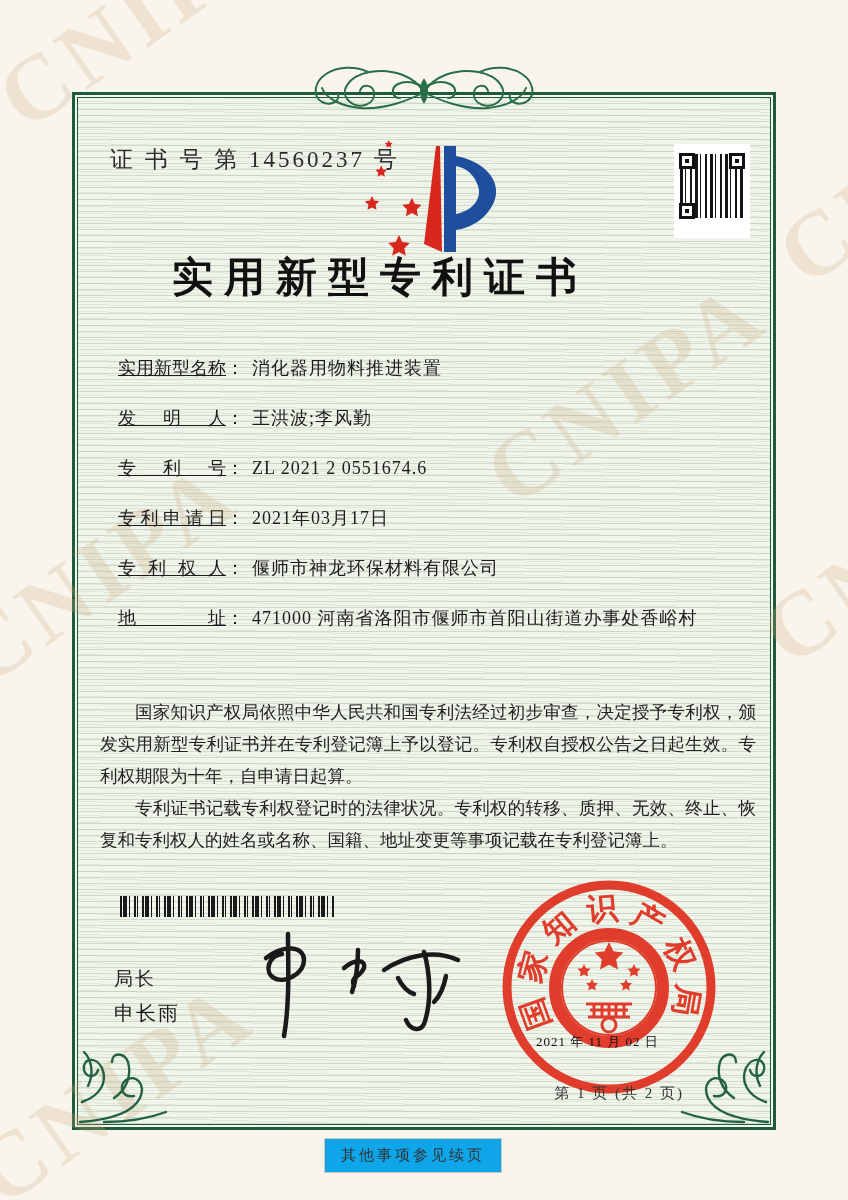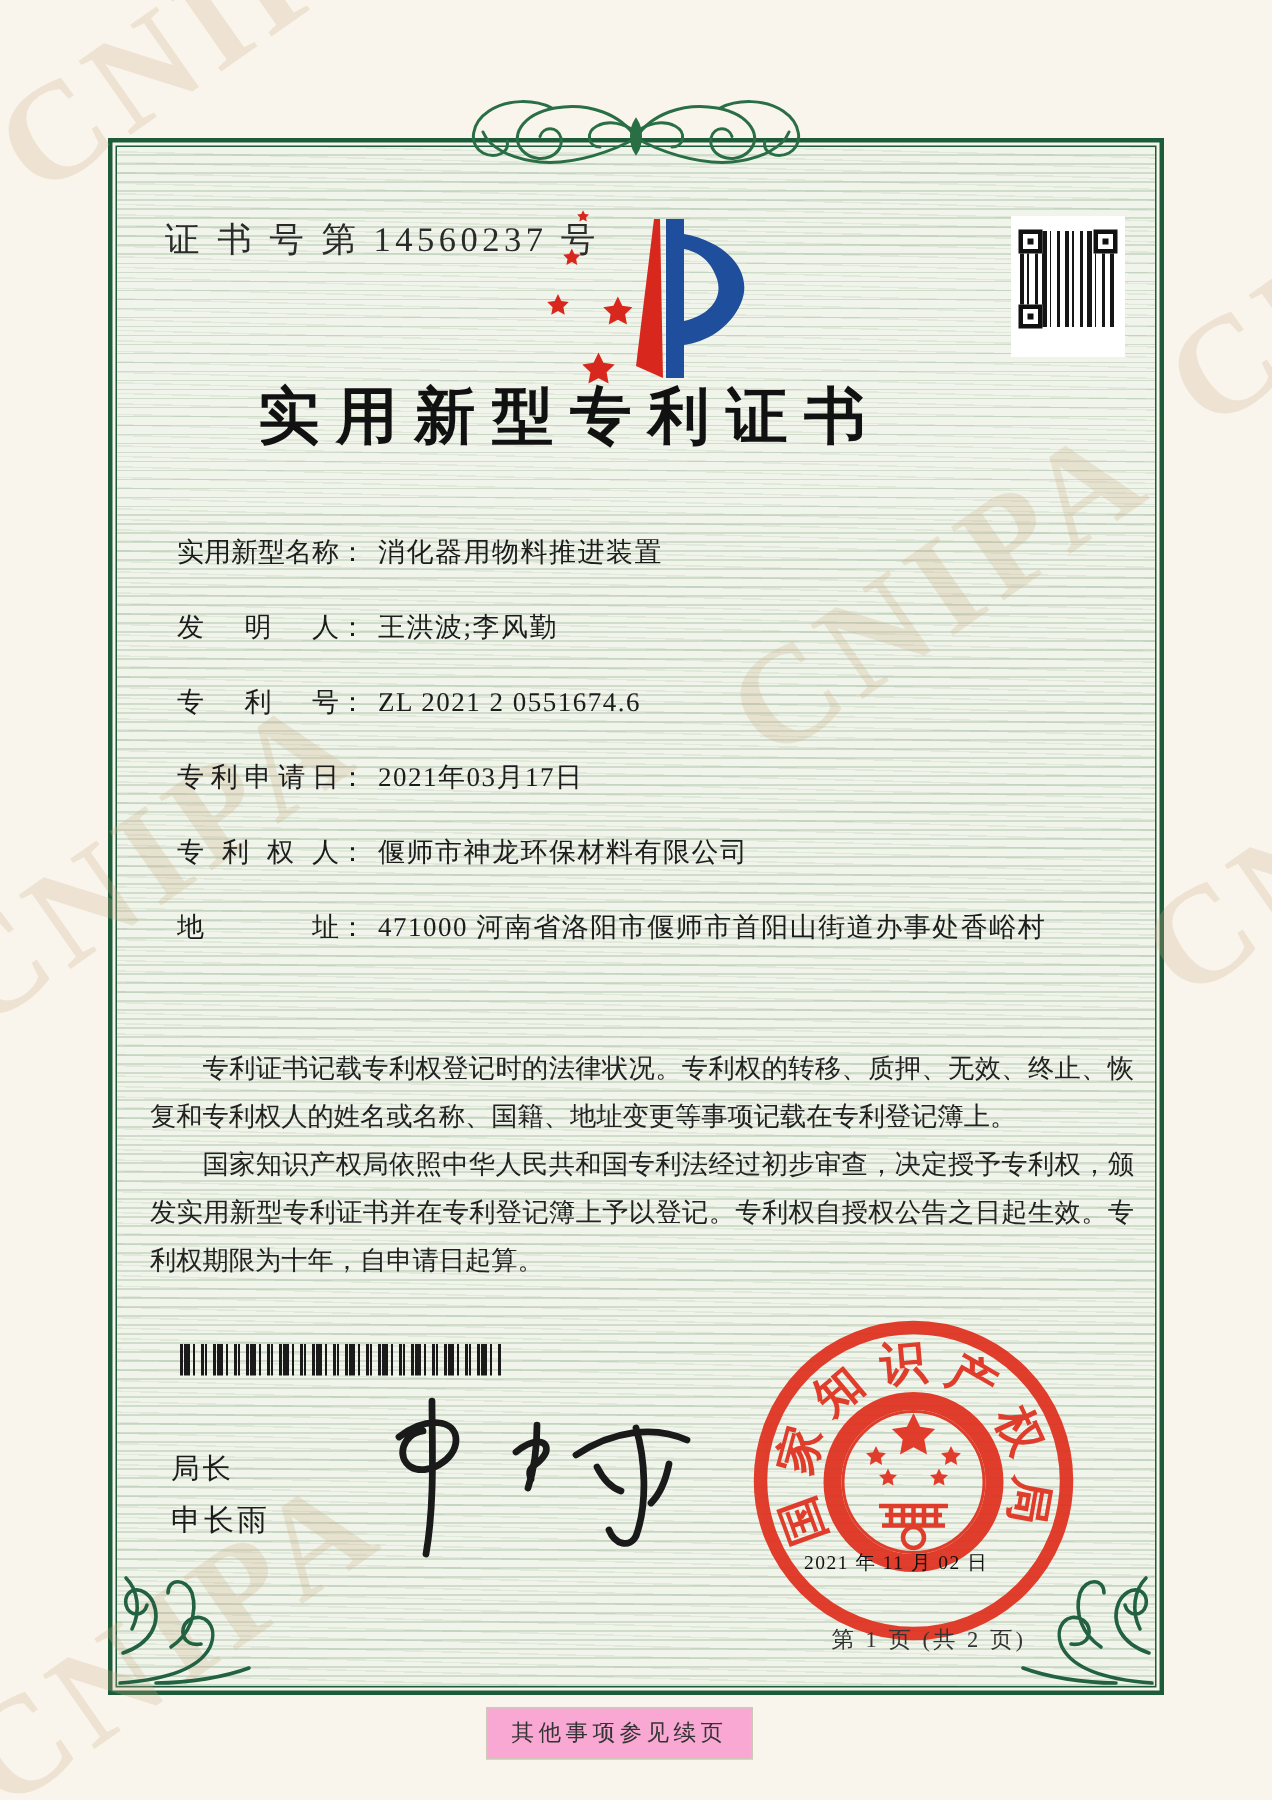--- a/index.html
+++ b/index.html
@@ -47,21 +47,21 @@
   .finder { position:absolute; width:16px; height:16px; border:3px solid #111; background:#fff; }
   .finder::after { content:""; position:absolute; left:3px; top:3px; width:4px; height:4px; background:#111; }
   .f-tl { left:-1px; top:-1px; } .f-tr { right:-1px; top:-1px; } .f-bl { left:-1px; bottom:-1px; }
   .title {
     position:absolute; left:72px; top:250px; width:616px; text-align:center;
     font-size:41px; font-weight:700; letter-spacing:11px; color:#111;
   }
   
   .fields { position:absolute; left:118px; top:356px; width:560px; font-size:18px; }
   .field-row { height:50px; white-space:nowrap; }
-  .f-label { display:inline-block; width:108px; text-align:justify; text-align-last:justify; vertical-align:top; }
+  .f-label { display:inline-block; width:108px; text-align:justify; text-align-last:justify; vertical-align:top;text-decoration:underline; }
   .f-colon { display:inline-block; margin-right:8px; }
   .f-value { letter-spacing:1px; }
   .grant-row { position:absolute; left:118px; top:656px; width:640px; font-size:18px; white-space:nowrap; }
   .grant-col2 { position:absolute; left:337px; top:0; }
   .g-label { letter-spacing:2px; }
   
   .paras { position:absolute; left:100px; top:696px; width:656px; font-size:17.5px; line-height:1.83; text-align:justify; color:#222; }
   .paras p { text-indent:2em; }
   
   .barcode {
@@ -69,21 +69,21 @@
     background:repeating-linear-gradient(90deg,#1a1a1a 0 2px,transparent 2px 3px,#1a1a1a 3px 7px,transparent 7px 9px,#1a1a1a 9px 10px,transparent 10px 14px,#1a1a1a 14px 16px,transparent 16px 17px,#1a1a1a 17px 18px,transparent 18px 22px);
   }
   .director-label { position:absolute; left:114px; top:966px; font-size:19px; letter-spacing:2px; }
   .director-name  { position:absolute; left:114px; top:1000px; font-size:20px; letter-spacing:2px; }
   .signature { position:absolute; left:232px; top:928px; }
   .seal { position:absolute; left:498px; top:876px; }
   .seal-date { position:absolute; left:536px; top:1033px; font-size:13px; letter-spacing:1px; color:#111; z-index:6; }
   .page-indicator { position:absolute; left:72px; top:1084px; width:612px; text-align:right; font-size:15px; letter-spacing:2px; color:#333; }
   .cont-note {
     position:absolute; left:324px; top:1138px; padding:7px 16px;
-    background:#f9a8d4; border:1px solid #cfc8b8; font-size:15px; letter-spacing:3px; color:#333; z-index:4;
+    background:#0ea5e9; border:1px solid #cfc8b8; font-size:15px; letter-spacing:3px; color:#333; z-index:4;
   }
 </style>
 </head>
 <body>
 
 <div class="page">
 
   <div class="wm" style="left:-20px; top:-36px;">CNIPA</div>
   <div class="wm" style="left:760px; top:120px;">CNIPA</div>
   <div class="wm" style="left:468px; top:340px;">CNIPA</div>
@@ -175,22 +175,22 @@
       <div class="field-row">
         <span class="f-label">专利权人</span><span class="f-colon">：</span><span class="f-value">偃师市神龙环保材料有限公司</span>
       </div>
       <div class="field-row">
         <span class="f-label">地址</span><span class="f-colon">：</span><span class="f-value">471000 河南省洛阳市偃师市首阳山街道办事处香峪村</span>
       </div>
     </div>
 
 
     <div class="paras">
+      <p>国家知识产权局依照中华人民共和国专利法经过初步审查，决定授予专利权，颁发实用新型专利证书并在专利登记簿上予以登记。专利权自授权公告之日起生效。专利权期限为十年，自申请日起算。</p>
       <p>专利证书记载专利权登记时的法律状况。专利权的转移、质押、无效、终止、恢复和专利权人的姓名或名称、国籍、地址变更等事项记载在专利登记簿上。</p>
-      <p>国家知识产权局依照中华人民共和国专利法经过初步审查，决定授予专利权，颁发实用新型专利证书并在专利登记簿上予以登记。专利权自授权公告之日起生效。专利权期限为十年，自申请日起算。</p>
     </div>
 
     <div class="barcode"></div>
 
     <div class="director-label">局长</div>
     <div class="director-name">申长雨</div>
 
     <svg class="signature" width="240" height="115" viewBox="0 0 240 115">
       <g stroke="#1a1a1a" fill="none" stroke-width="4.5" stroke-linecap="round" stroke-linejoin="round">
         <path d="M34,30 C52,16 72,18 72,32 C72,46 52,56 42,50 C32,44 36,28 50,26"></path>

